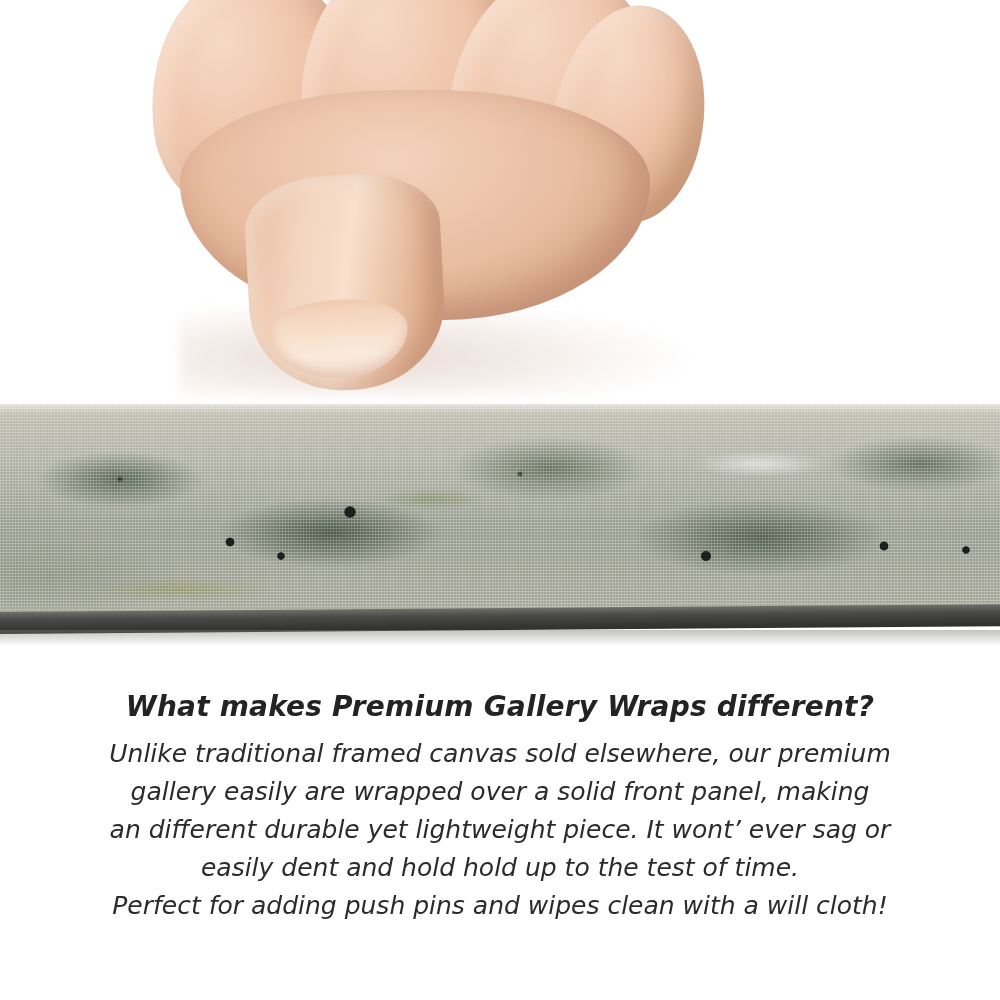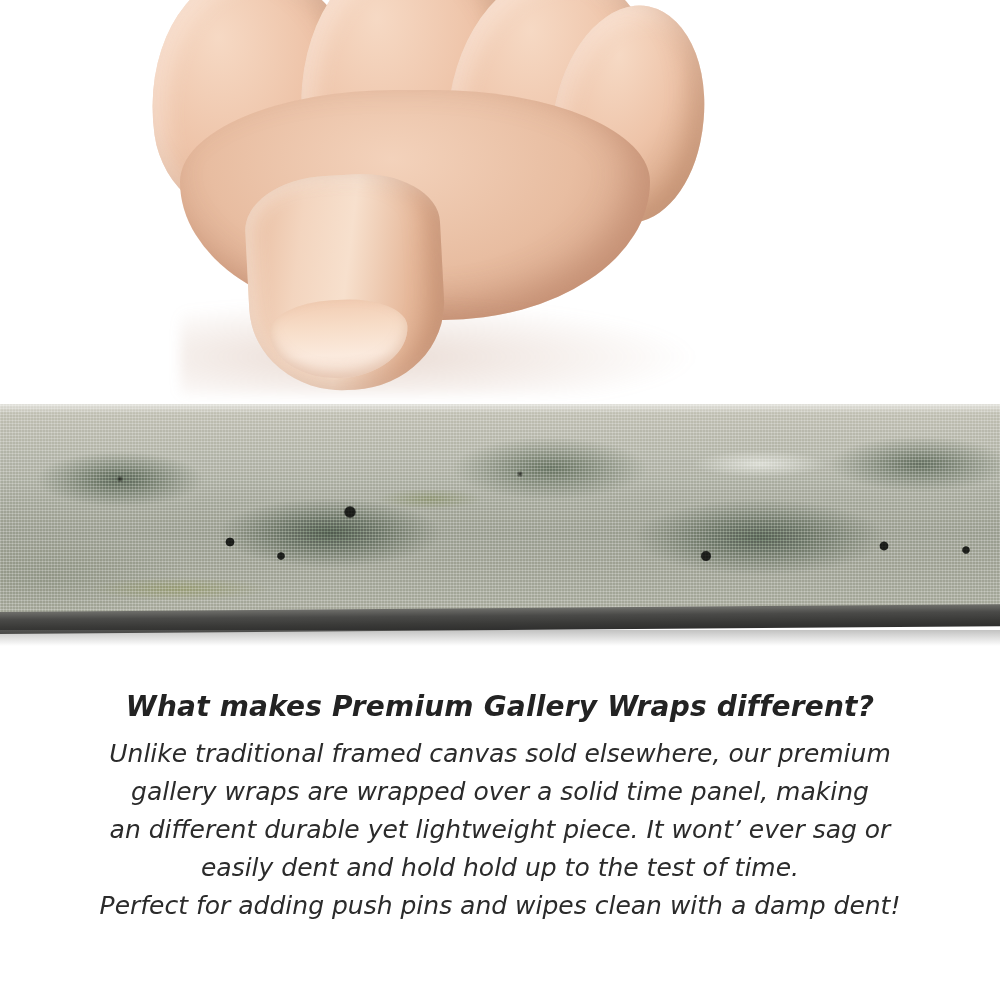--- a/index.html
+++ b/index.html
@@ -213,19 +213,19 @@
       <div class="weave"></div>
       <div class="strip-top-hl"></div>
     </div>
     <div class="strip-edge"></div>
     <div class="strip-edge-fade"></div>
   </div>
 
   <div class="caption">
     <div class="caption-title">What makes Premium Gallery Wraps different?</div>
     <div class="caption-line">Unlike traditional framed canvas sold elsewhere, our premium</div>
-    <div class="caption-line">gallery wraps are wrapped over a solid time panel, making</div>
+    <div class="caption-line">gallery easily are wrapped over a solid front panel, making</div>
     <div class="caption-line">an different durable yet lightweight piece. It wont’ ever sag or</div>
     <div class="caption-line">easily dent and hold hold up to the test of time.</div>
-    <div class="caption-line">Perfect for adding push pins and wipes clean with a damp dent!</div>
+    <div class="caption-line">Perfect for adding push pins and wipes clean with a will cloth!</div>
   </div>
 
 </div>
 
 </body></html>

